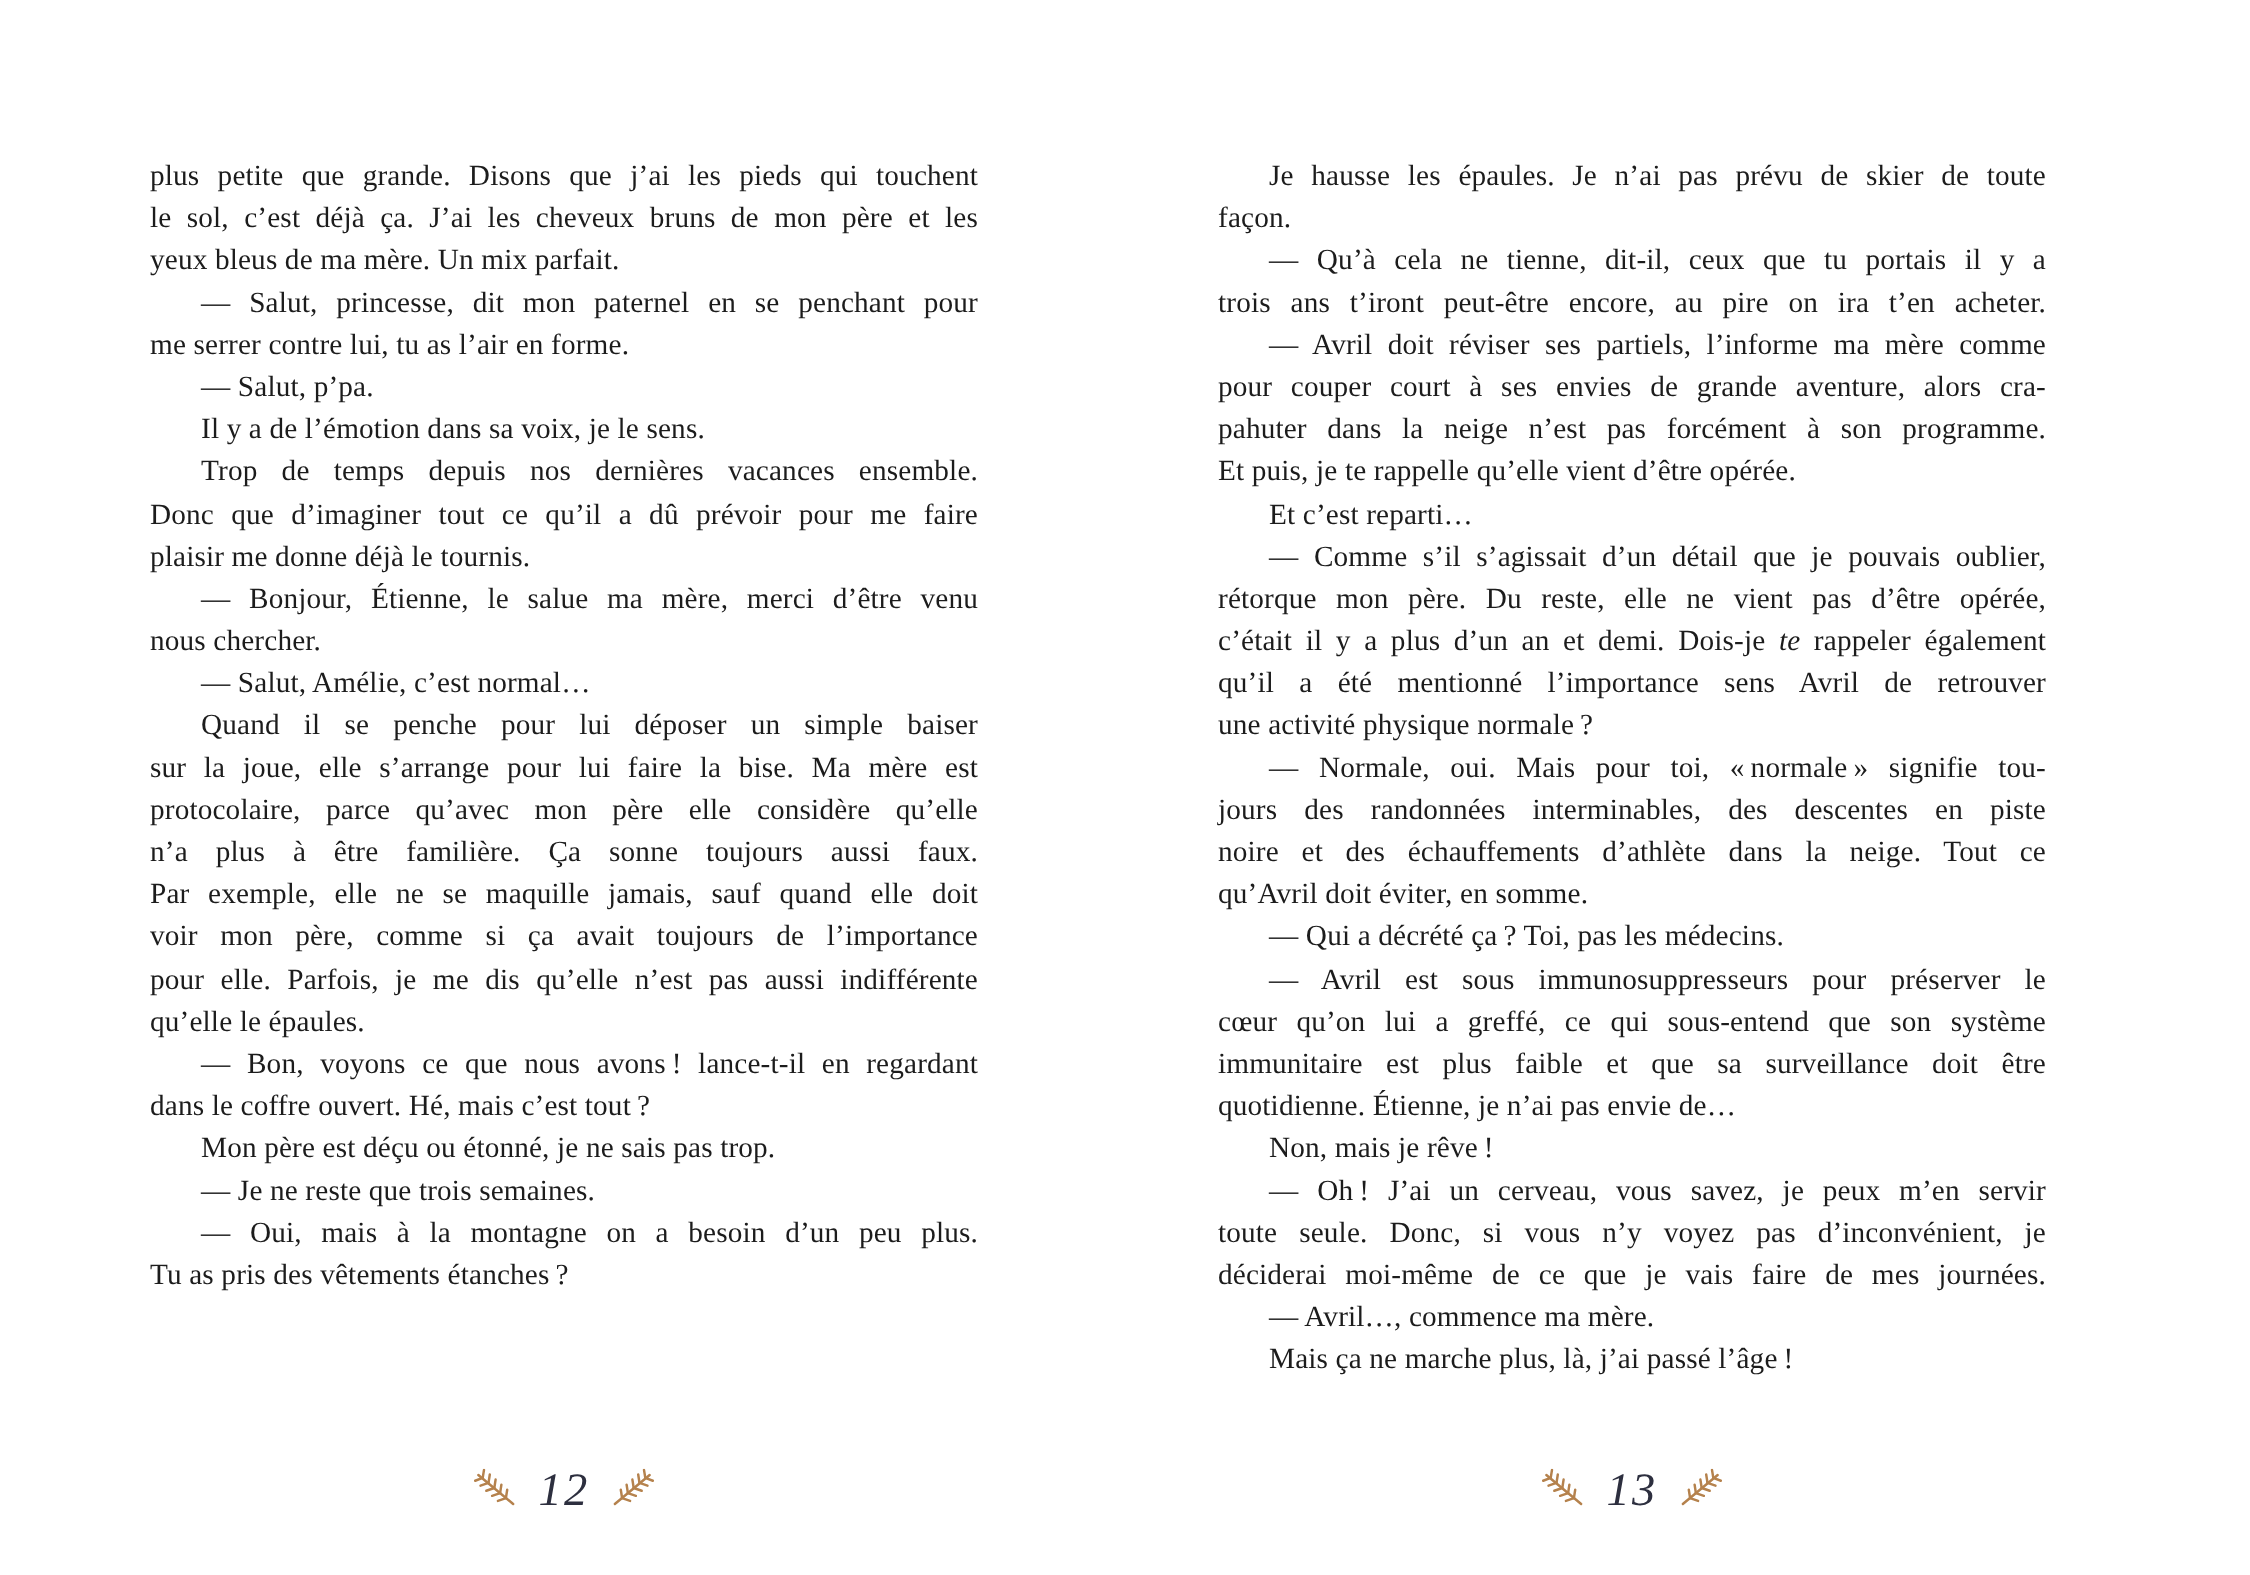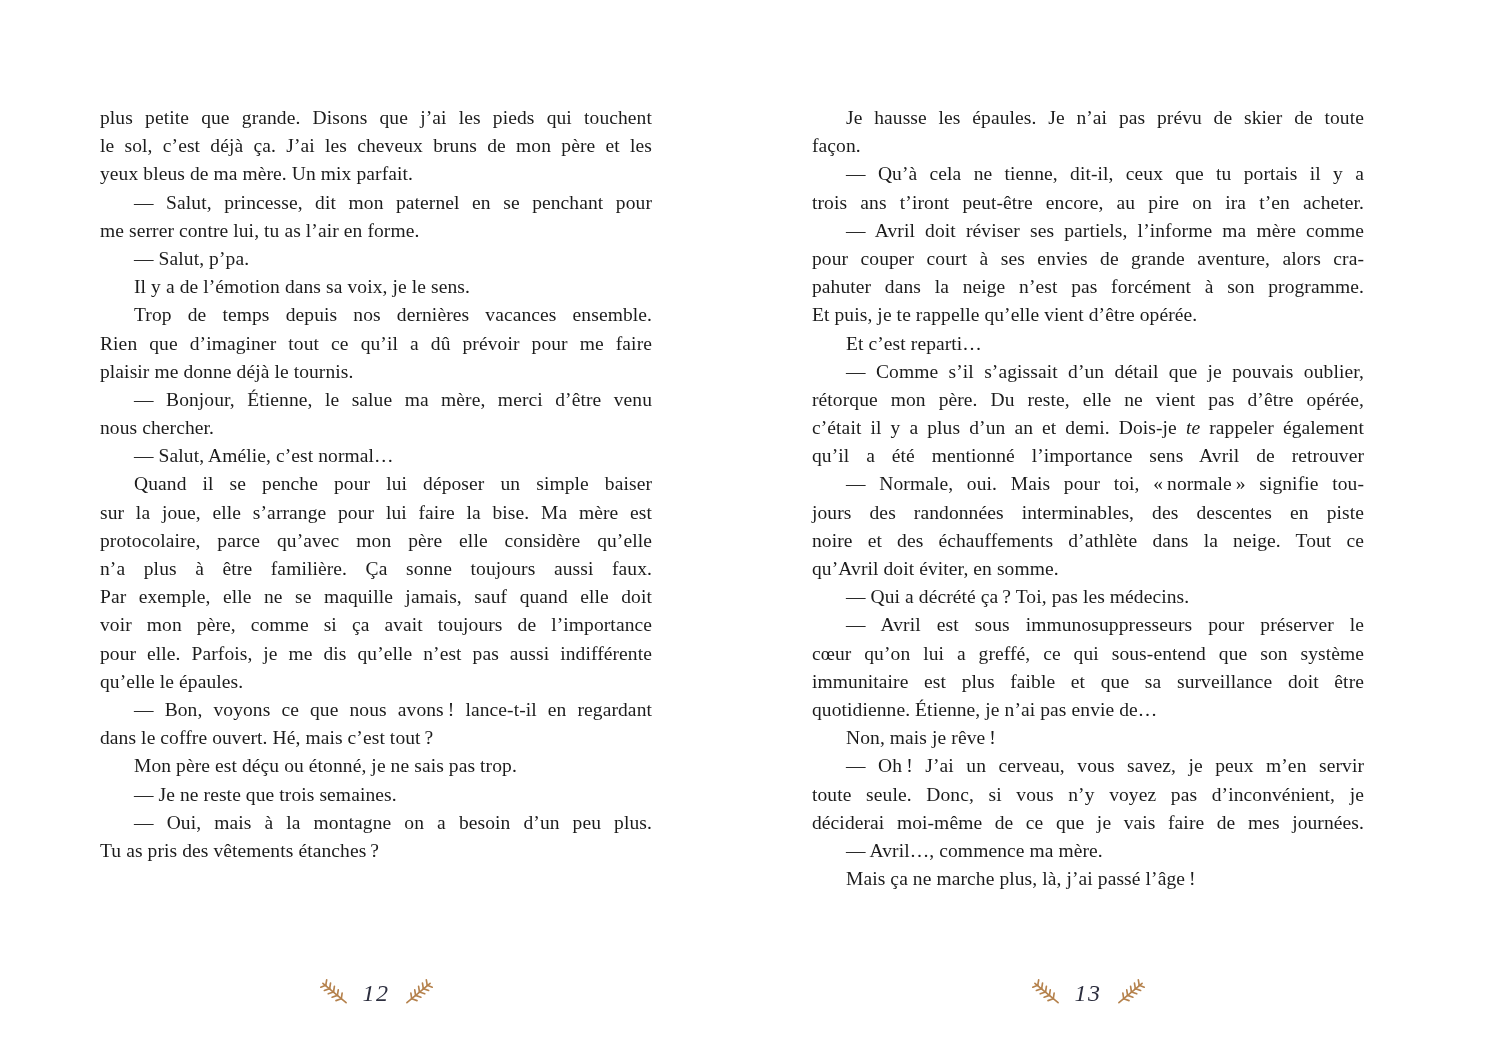--- a/index.html
+++ b/index.html
@@ -38,21 +38,21 @@
     top: 868px;
     left: 0;
     width: 100%;
     height: 40px;
     display: flex;
     align-items: center;
     justify-content: center;
     gap: 14px;
   }
   .folio-num {
-    font-size: 24px;
+    font-size: 31px;
     font-style: italic;
     letter-spacing: 1.5px;
     color: #2d2f3f;
     transform: translateY(1px);
   }
   .sprig { width: 29px; height: 26px; color: #b5824d; display: block; }
   .sprig.flip { transform: scaleX(-1); }
 </style>
 </head>
 <body>
@@ -62,21 +62,21 @@
   <div class="page page--left">
     <div class="lines">
         <div class="line just"><span>plus petite que grande. Disons que j’ai les pieds qui touchent</span></div>
         <div class="line just"><span>le sol, c’est déjà ça. J’ai les cheveux bruns de mon père et les</span></div>
         <div class="line"><span>yeux bleus de ma mère. Un mix parfait.</span></div>
         <div class="line just ind"><span>— Salut, princesse, dit mon paternel en se penchant pour</span></div>
         <div class="line"><span>me serrer contre lui, tu as l’air en forme.</span></div>
         <div class="line ind"><span>— Salut, p’pa.</span></div>
         <div class="line ind"><span>Il y a de l’émotion dans sa voix, je le sens.</span></div>
         <div class="line just ind"><span>Trop de temps depuis nos dernières vacances ensemble.</span></div>
-        <div class="line just"><span>Rien que d’imaginer tout ce qu’il a dû prévoir pour me faire</span></div>
+        <div class="line just"><span>Donc que d’imaginer tout ce qu’il a dû prévoir pour me faire</span></div>
         <div class="line"><span>plaisir me donne déjà le tournis.</span></div>
         <div class="line just ind"><span>— Bonjour, Étienne, le salue ma mère, merci d’être venu</span></div>
         <div class="line"><span>nous chercher.</span></div>
         <div class="line ind"><span>— Salut, Amélie, c’est normal…</span></div>
         <div class="line just ind"><span>Quand il se penche pour lui déposer un simple baiser</span></div>
         <div class="line just"><span>sur la joue, elle s’arrange pour lui faire la bise. Ma mère est</span></div>
         <div class="line just"><span>protocolaire, parce qu’avec mon père elle considère qu’elle</span></div>
         <div class="line just"><span>n’a plus à être familière. Ça sonne toujours aussi faux.</span></div>
         <div class="line just"><span>Par exemple, elle ne se maquille jamais, sauf quand elle doit</span></div>
         <div class="line just"><span>voir mon père, comme si ça avait toujours de l’importance</span></div>
@@ -132,20 +132,21 @@
         <div class="line just"><span>trois ans t’iront peut-être encore, au pire on ira t’en acheter.</span></div>
         <div class="line just ind"><span>— Avril doit réviser ses partiels, l’informe ma mère comme</span></div>
         <div class="line just"><span>pour couper court à ses envies de grande aventure, alors cra-</span></div>
         <div class="line just"><span>pahuter dans la neige n’est pas forcément à son programme.</span></div>
         <div class="line"><span>Et puis, je te rappelle qu’elle vient d’être opérée.</span></div>
         <div class="line ind"><span>Et c’est reparti…</span></div>
         <div class="line just ind"><span>— Comme s’il s’agissait d’un détail que je pouvais oublier,</span></div>
         <div class="line just"><span>rétorque mon père. Du reste, elle ne vient pas d’être opérée,</span></div>
         <div class="line just"><span>c’était il y a plus d’un an et demi. Dois-je </span><span class="it">te</span><span> rappeler également</span></div>
         <div class="line just"><span>qu’il a été mentionné l’importance sens Avril de retrouver</span></div>
+        <div class="line"><span>une activité physique normale ?</span></div>
         <div class="line just ind"><span>— Normale, oui. Mais pour toi, « normale » signifie tou-</span></div>
         <div class="line just"><span>jours des randonnées interminables, des descentes en piste</span></div>
         <div class="line just"><span>noire et des échauffements d’athlète dans la neige. Tout ce</span></div>
         <div class="line"><span>qu’Avril doit éviter, en somme.</span></div>
         <div class="line ind"><span>— Qui a décrété ça ? Toi, pas les médecins.</span></div>
         <div class="line just ind"><span>— Avril est sous immunosuppresseurs pour préserver le</span></div>
         <div class="line just"><span>cœur qu’on lui a greffé, ce qui sous-entend que son système</span></div>
         <div class="line just"><span>immunitaire est plus faible et que sa surveillance doit être</span></div>
         <div class="line"><span>quotidienne. Étienne, je n’ai pas envie de…</span></div>
         <div class="line ind"><span>Non, mais je rêve !</span></div>

